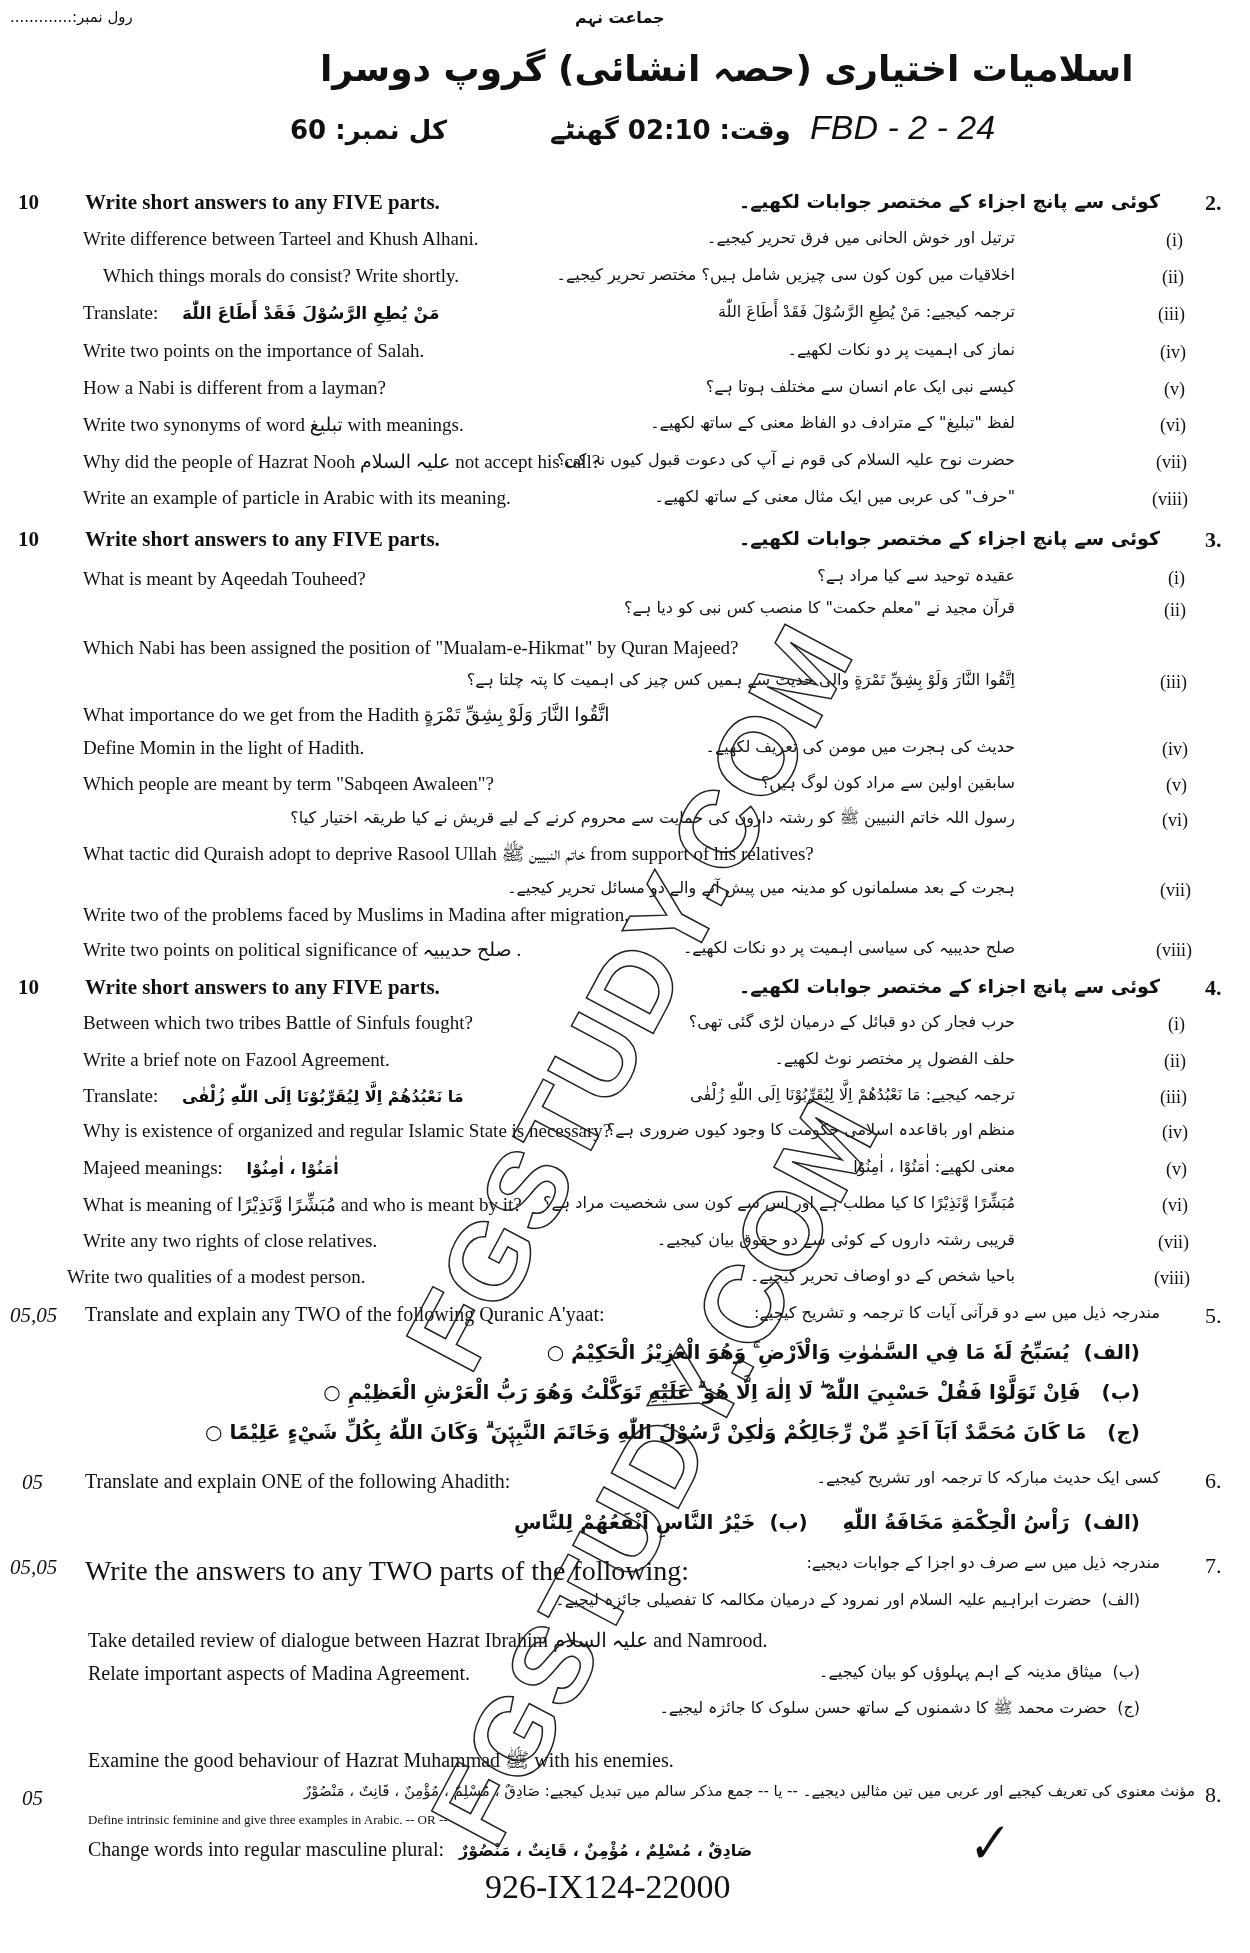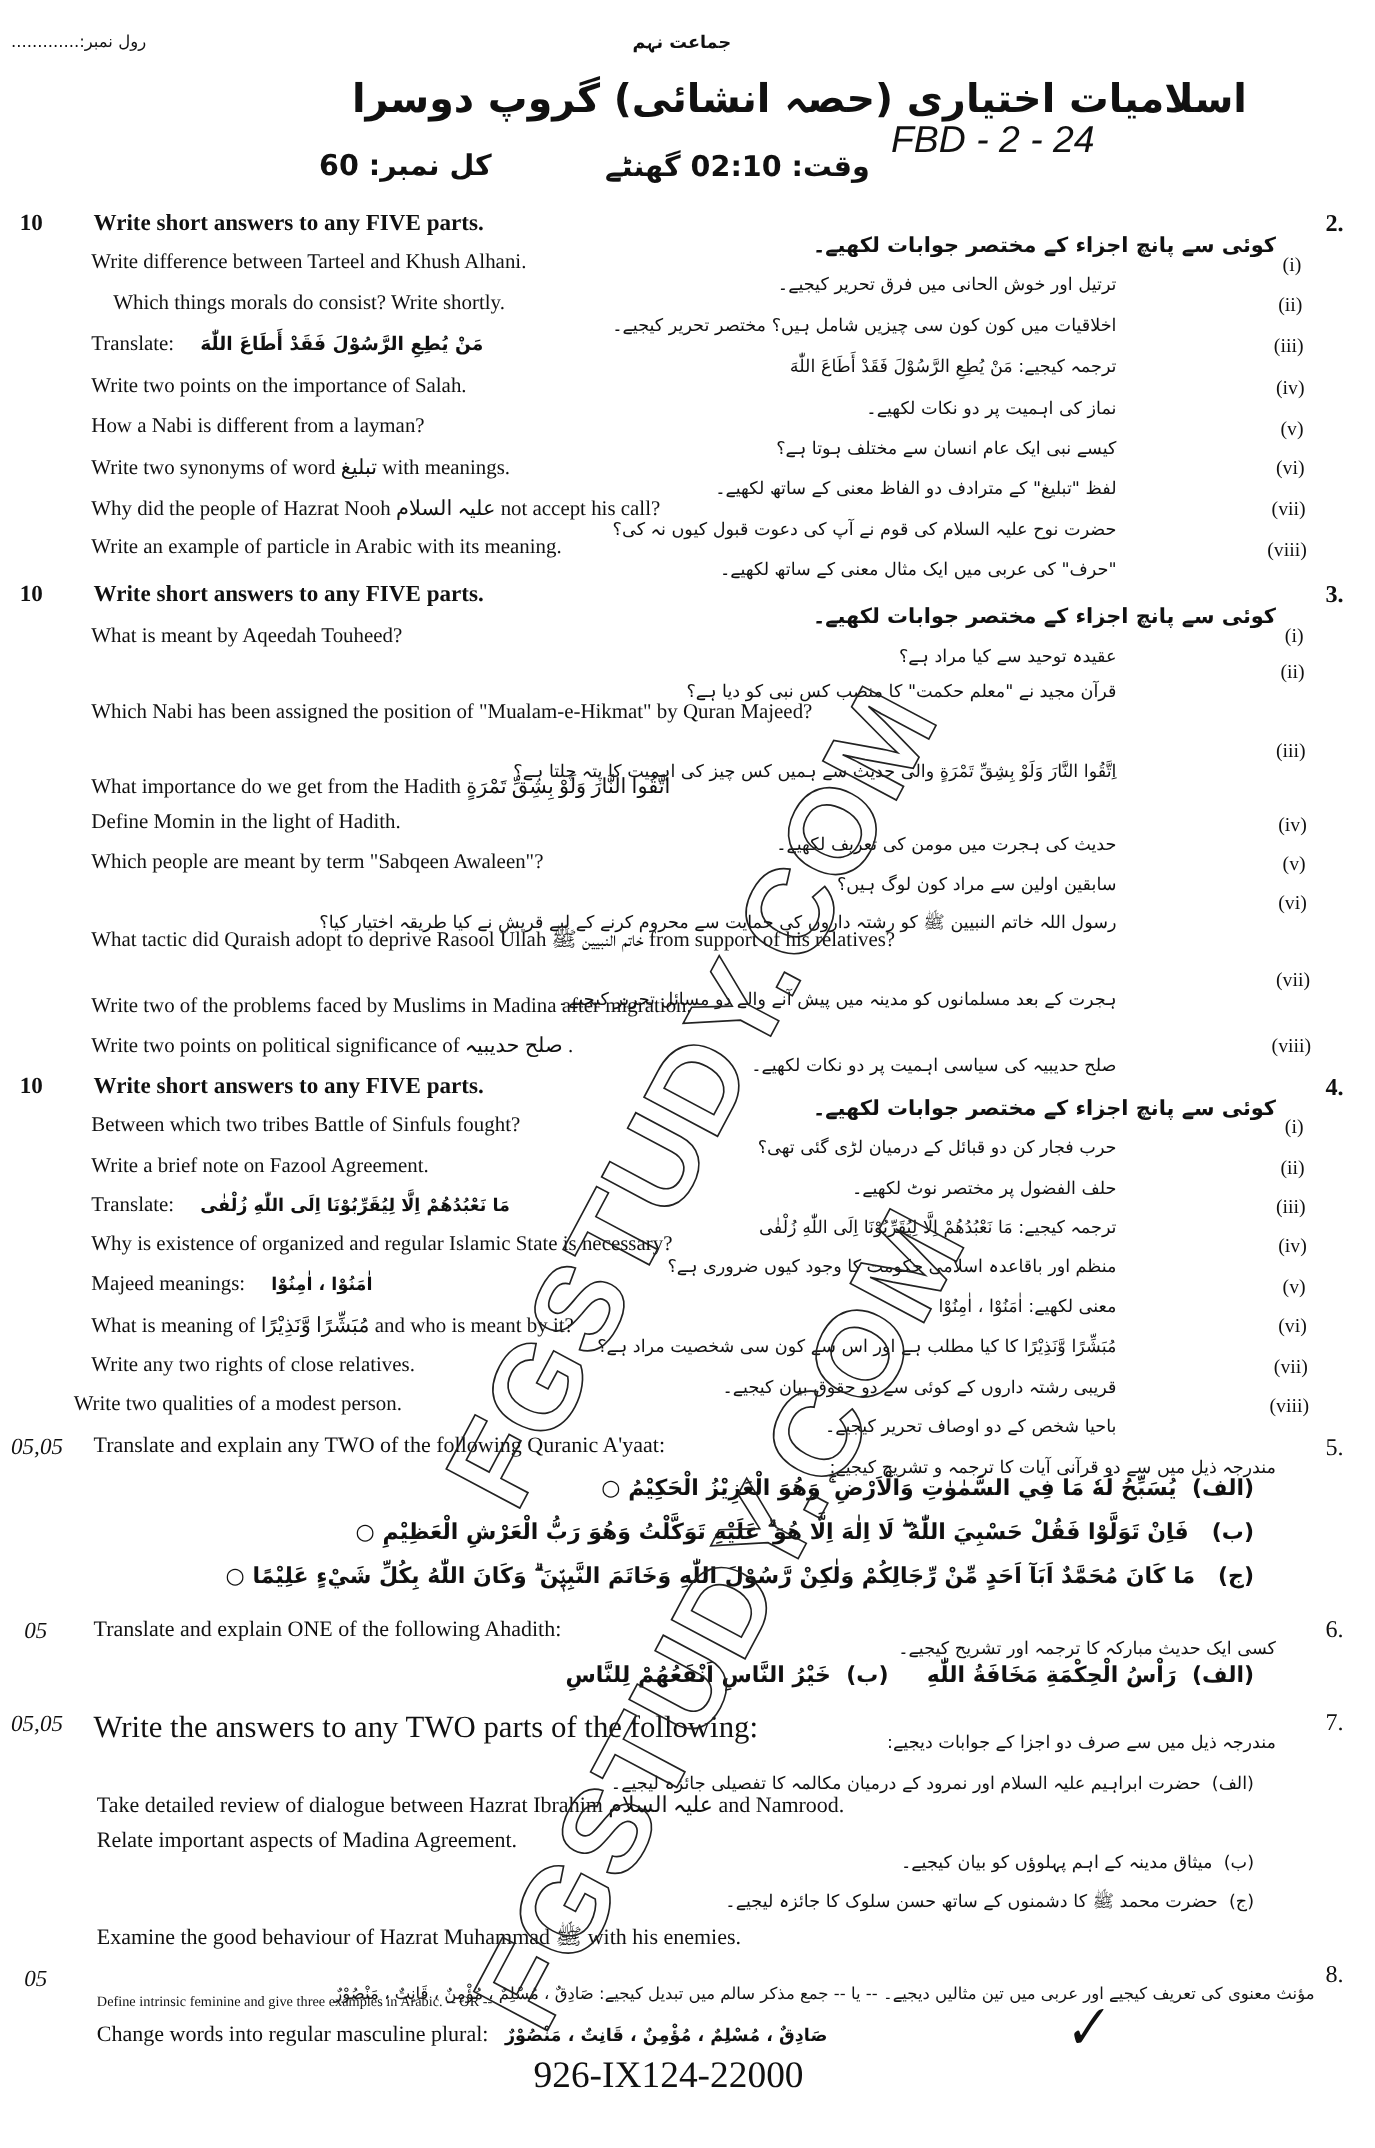--- a/index.html
+++ b/index.html
@@ -1,19 +1,19 @@
 <!DOCTYPE html>
 <html><head>
 <meta charset="utf-8">
 <style>
   html, body { margin:0; padding:0; background:#fff; }
   body { width:1250px; height:1953px; position:relative; overflow:hidden;
          font-family:"Liberation Serif", "DejaVu Serif", serif; color:#111; }
   .abs { position:absolute; white-space:nowrap; }
-  .urdu { font-family:"DejaVu Sans", sans-serif; direction:rtl;margin-top:21px; }
+  .urdu { font-family:"DejaVu Sans", sans-serif; direction:rtl; }
   .en { font-family:"Liberation Serif", serif; font-size:19px; }
   .head-en { font-family:"Liberation Serif", serif; font-weight:bold; font-size:21px; }
   .marks { font-family:"Liberation Serif", serif; font-weight:bold; font-size:21px; }
   .marks-plain { font-family:"Liberation Serif", serif; font-size:21px;font-style:italic; }
   .roman { font-family:"Liberation Serif", serif; font-size:18px; }
   .qnum { font-family:"Liberation Serif", serif; font-size:22px; font-weight:bold; }
   .urdu-item { font-size:16px; }
   .urdu-head { font-size:19px; font-weight:bold; }
   .arabic { font-size:20px; font-weight:bold; font-family:"DejaVu Sans", sans-serif; direction:rtl; }
   .watermark { position:absolute; font-family:"Liberation Sans", sans-serif; font-weight:bold;

